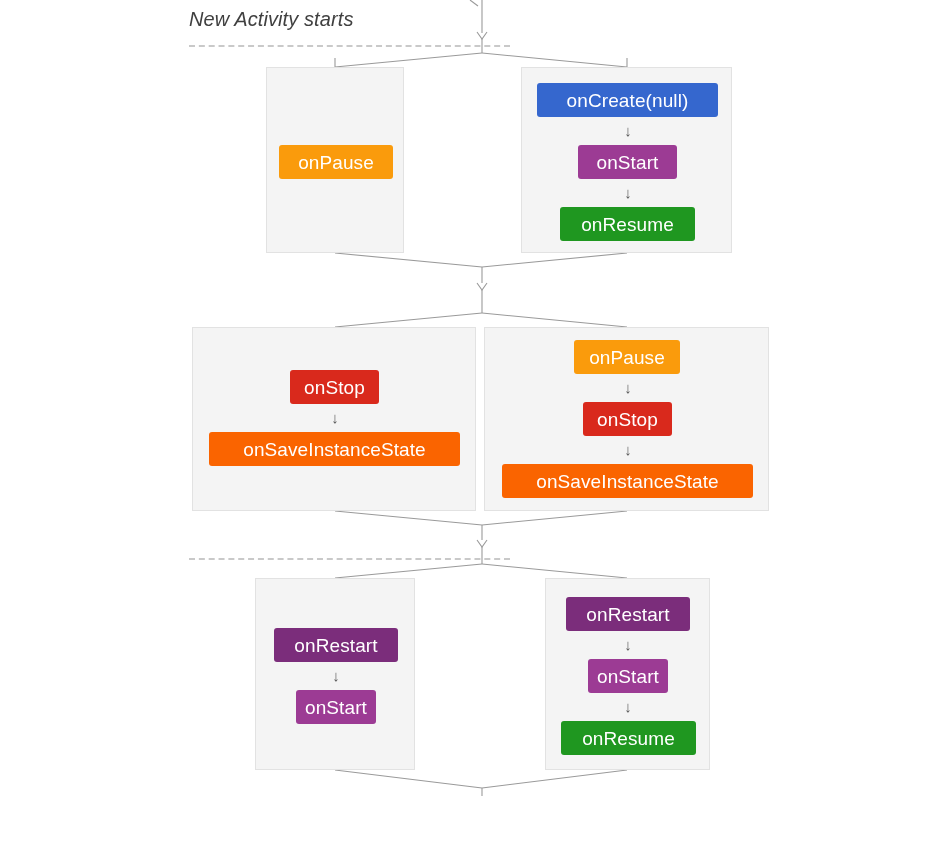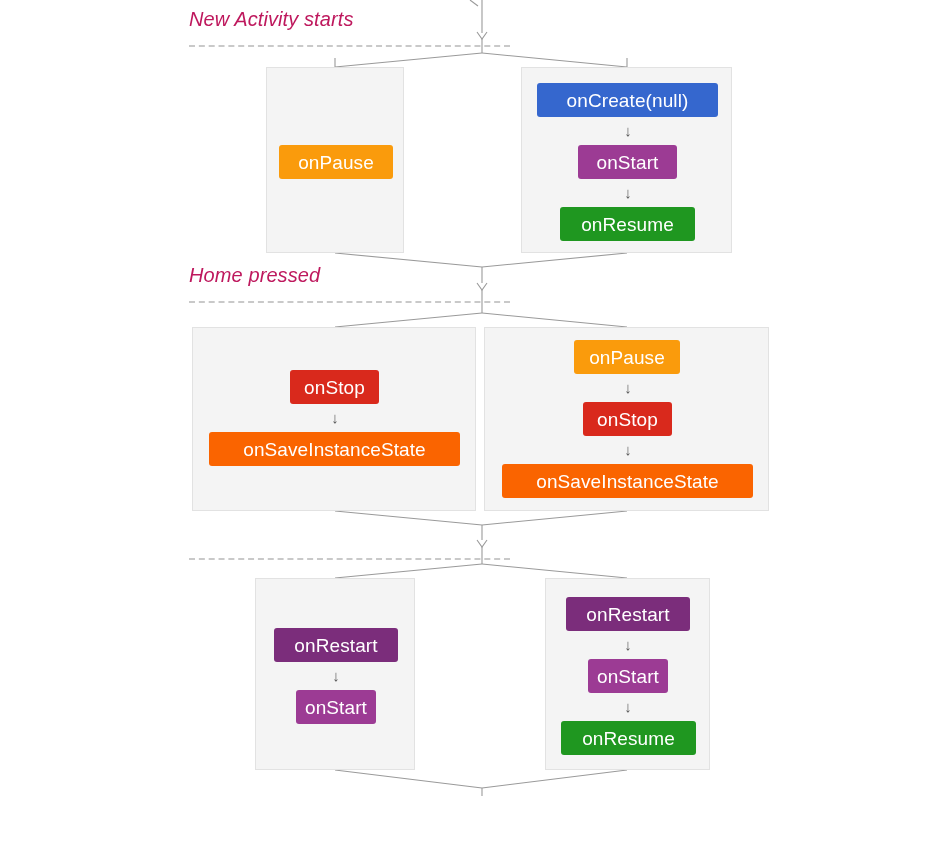--- a/index.html
+++ b/index.html
@@ -41,21 +41,21 @@
     right: 440px;
     top: 37px;
     border-top: 2px dashed #c9c9c9;
   }
   .divider .dlabel {
     position: absolute;
     left: 189px;
     top: 0px;
     font-style: italic;
     font-size: 20px;
-    color: #be185d;
+    color: #404040;
     white-space: nowrap;
     letter-spacing: 0.1px;
   }
 
   
   .panel {
     position: absolute;
     background: #f4f4f4;
     border: 1px solid #e2e2e2;
     box-sizing: border-box;
@@ -131,24 +131,20 @@
   </div>
 
   <div class="panel" style="left:521px; top:67px; width:211px; height:186px;">
     <div class="chip" style="left:15px; top:15px; width:181px; background:#3567ce;">onCreate(null)</div>
     <div class="arrow" style="left:99px; top:53px;">↓</div>
     <div class="chip" style="left:56px; top:77px; width:99px; background:#9c3b94;">onStart</div>
     <div class="arrow" style="left:99px; top:115px;">↓</div>
     <div class="chip" style="left:38px; top:139px; width:135px; background:#1f9720;">onResume</div>
   </div>
 
-  <div class="divider" style="top:264px;">
-    <div class="dlabel">Home pressed</div>
-    <div class="dline"></div>
-  </div>
 
   <div class="panel" style="left:192px; top:327px; width:284px; height:184px;">
     <div class="chip" style="left:97px; top:42px; width:89px; background:#d9291c;">onStop</div>
     <div class="arrow" style="left:135px; top:80px;">↓</div>
     <div class="chip" style="left:16px; top:104px; width:251px; background:#fa6400;">onSaveInstanceState</div>
   </div>
 
   <div class="panel" style="left:484px; top:327px; width:285px; height:184px;">
     <div class="chip" style="left:89px; top:12px; width:106px; background:#fa9b0c;">onPause</div>
     <div class="arrow" style="left:136px; top:50px;">↓</div>

